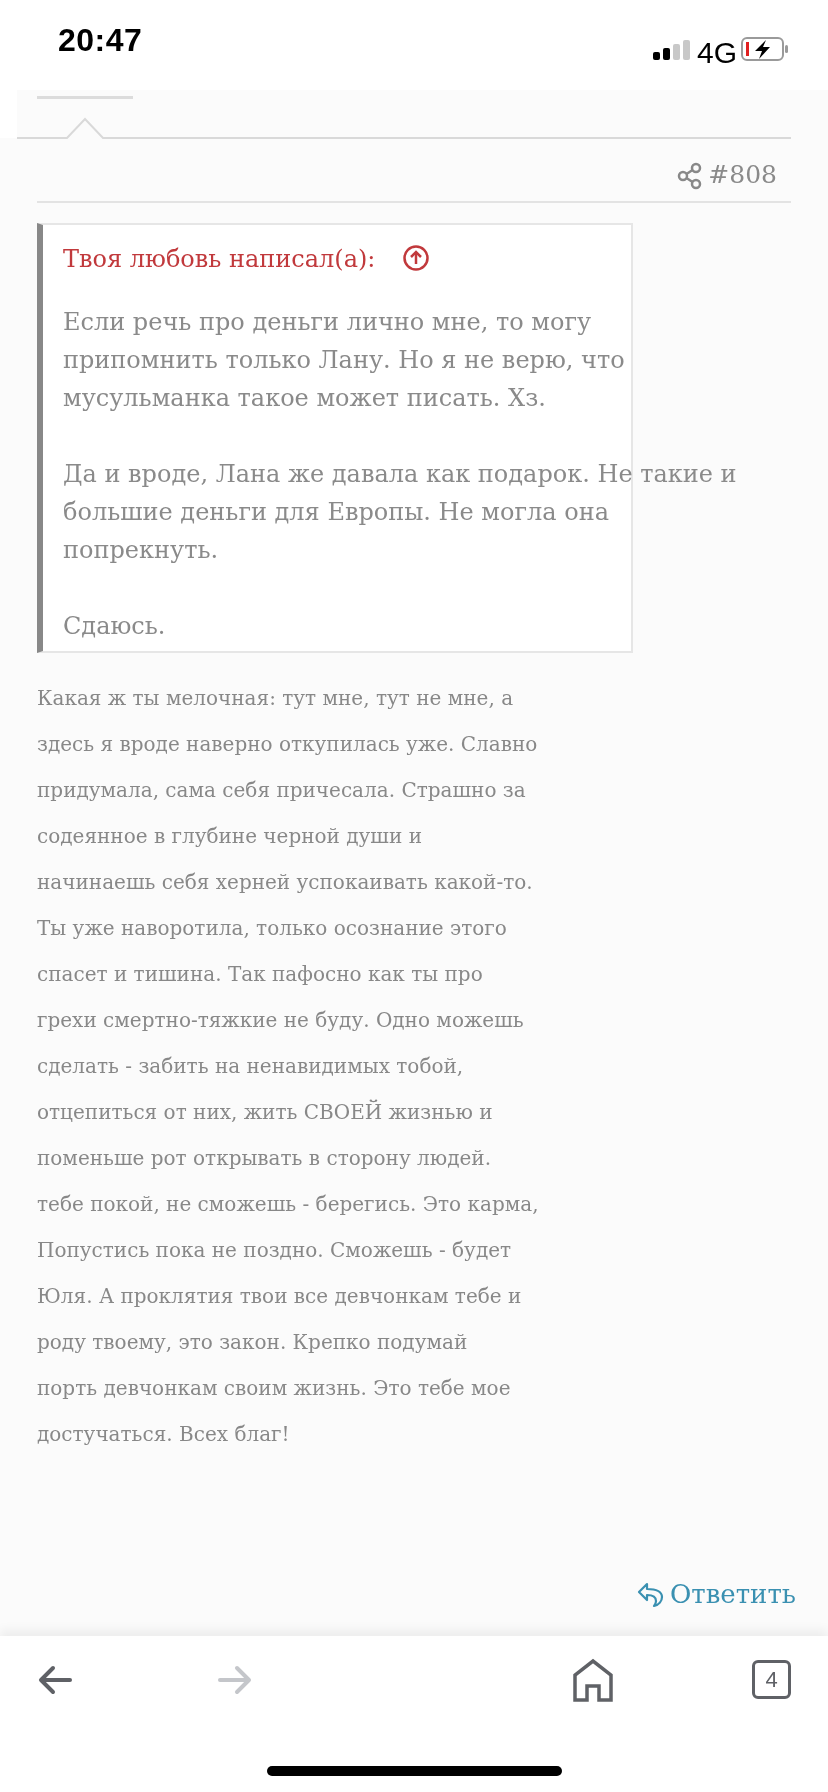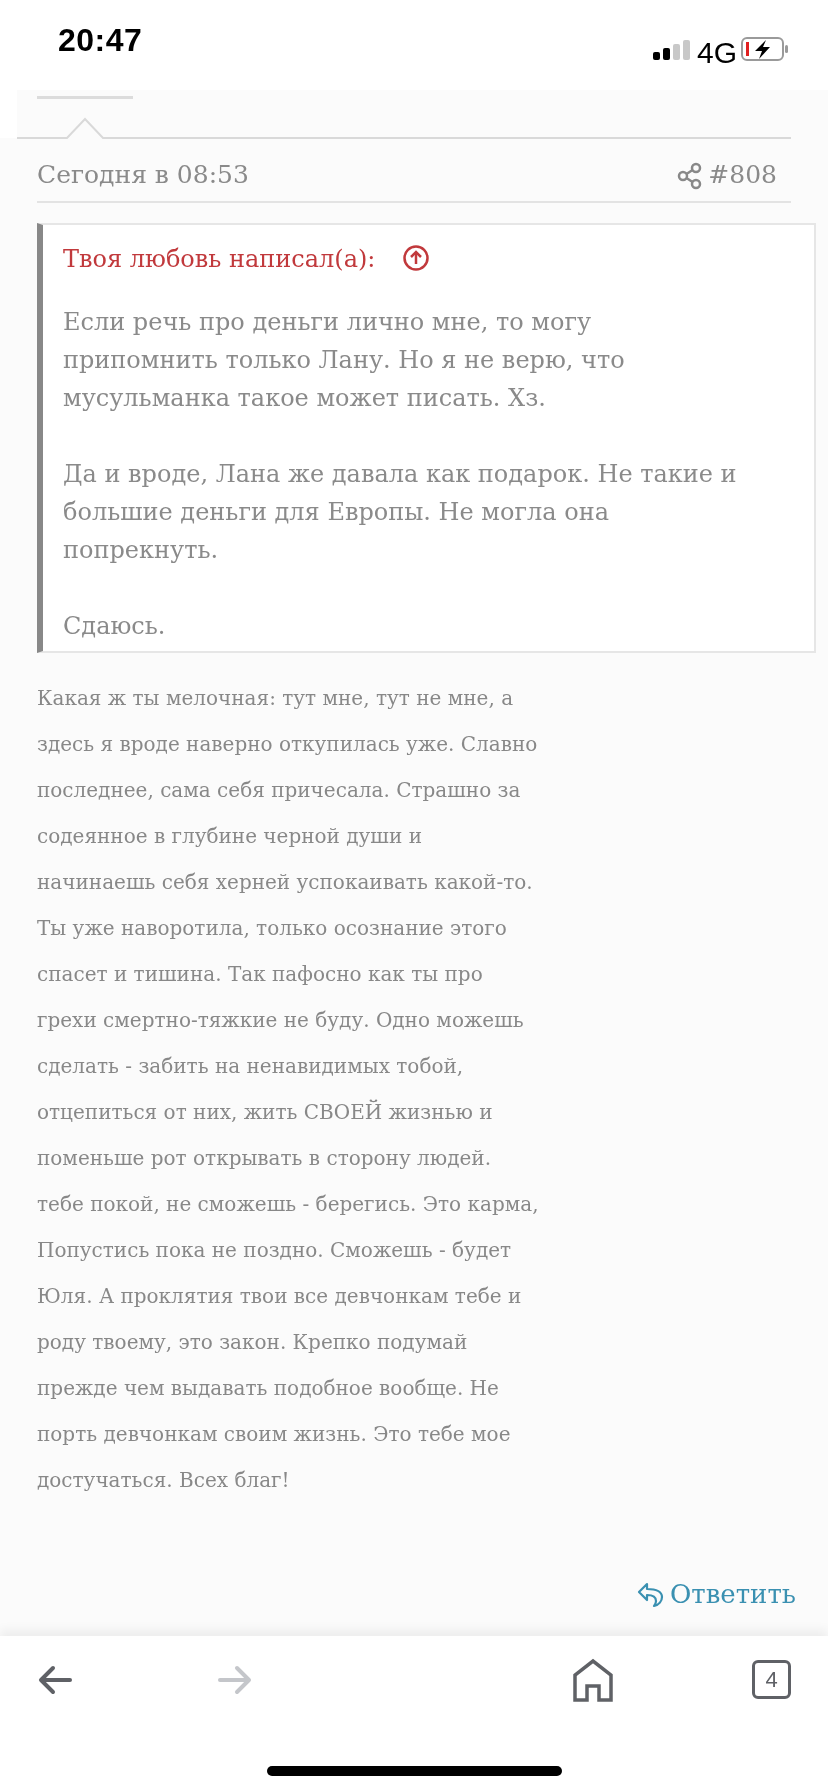--- a/index.html
+++ b/index.html
@@ -27,21 +27,21 @@
   .tab-indicator { position: absolute; left: 37px; top: 6px; width: 96px; height: 3px; background: #dcdcdc; }
   .notch-line { position: absolute; left: 0; top: 0; }
 
   .meta { position: absolute; left: 37px; top: 160px; width: 754px; height: 42px; }
   .timestamp { position: absolute; left: 0; top: 0; font-size: 25px; color: #8a8a8a; }
   .share-icon { position: absolute; left: 640px; top: 2px; width: 26px; height: 28px; }
   .post-num { position: absolute; right: 14px; top: 0; font-size: 25px; color: #8a8a8a; }
   .meta-divider { position: absolute; left: 37px; top: 201px; width: 754px; height: 2px; background: #e3e3e3; }
 
   .quote {
-    position: absolute; left: 37px; top: 223px; width: 779px; height: 430px;
+    position: absolute; left: 37px; top: 223px; width: 596px; height: 430px;
     background: #ffffff; border: 2px solid #e6e6e6; border-left: 6px solid #888888;
     box-sizing: border-box;
   }
   .quote-author { position: absolute; left: 20px; top: 20px; font-size: 24px; color: #c1393c; white-space: nowrap; }
   .quote-up-icon { position: absolute; left: 359px; top: 19px; width: 28px; height: 28px; }
   .quote-body { position: absolute; left: 20px; top: 78px; font-size: 24px; line-height: 38px; color: #8a8a8a; }
   .quote-body .line { display: block; white-space: nowrap; }
   .quote-body .gap { display: block; height: 38px; }
 
   .message { position: absolute; left: 37px; top: 675px; font-size: 20px; line-height: 46px; color: #888888; }
@@ -89,21 +89,20 @@
 
 <div class="page">
   <div class="page-left-gap"></div>
   <div class="tab-indicator"></div>
   <svg class="notch-line" width="828" height="50">
     <polyline points="17,48 67,48 85,29 103,48 791,48" fill="none" stroke="#d9d9d9" stroke-width="2"></polyline>
   </svg>
 </div>
 
 <div class="meta">
-  <span class="timestamp">Сегодня в 08:53</span>
   <svg class="share-icon" viewBox="0 0 26 28">
     <circle cx="19" cy="6" r="4" fill="none" stroke="#888" stroke-width="2.5"></circle>
     <circle cx="6" cy="14" r="4" fill="none" stroke="#888" stroke-width="2.5"></circle>
     <circle cx="19" cy="22" r="4" fill="none" stroke="#888" stroke-width="2.5"></circle>
     <line x1="9.5" y1="12" x2="15.5" y2="8" stroke="#888" stroke-width="2.5"></line>
     <line x1="9.5" y1="16" x2="15.5" y2="20" stroke="#888" stroke-width="2.5"></line>
   </svg>
   <span class="post-num">#808</span>
 </div>
 <div class="meta-divider"></div>
@@ -124,34 +123,33 @@
     <span class="line">большие деньги для Европы. Не могла она</span>
     <span class="line">попрекнуть.</span>
     <span class="gap"></span>
     <span class="line">Сдаюсь.</span>
   </div>
 </div>
 
 <div class="message">
   <span class="line">Какая ж ты мелочная: тут мне, тут не мне, а</span>
   <span class="line">здесь я вроде наверно откупилась уже. Славно</span>
-  <span class="line">последнее, сама себя причесала. Страшно за</span>
+  <span class="line">придумала, сама себя причесала. Страшно за</span>
   <span class="line">содеянное в глубине черной души и</span>
   <span class="line">начинаешь себя херней успокаивать какой-то.</span>
   <span class="line">Ты уже наворотила, только осознание этого</span>
   <span class="line">спасет и тишина. Так пафосно как ты про</span>
   <span class="line">грехи смертно-тяжкие не буду. Одно можешь</span>
   <span class="line">сделать - забить на ненавидимых тобой,</span>
   <span class="line">отцепиться от них, жить СВОЕЙ жизнью и</span>
   <span class="line">поменьше рот открывать в сторону людей.</span>
   <span class="line">тебе покой, не сможешь - берегись. Это карма,</span>
   <span class="line">Попустись пока не поздно. Сможешь - будет</span>
   <span class="line">Юля. А проклятия твои все девчонкам тебе и</span>
   <span class="line">роду твоему, это закон. Крепко подумай</span>
-  <span class="line">прежде чем выдавать подобное вообще. Не</span>
   <span class="line">порть девчонкам своим жизнь. Это тебе мое</span>
   <span class="line">достучаться. Всех благ!</span>
 </div>
 
 <div class="reply">
   <svg class="reply-icon" viewBox="0 0 28 28">
     <path d="M11 4 L3 12 L11 20 L11 15 C17 15 20 17 20 21 C20 23 19 25 18 26 C23 25 26 21 26 17 C26 12 21 9 11 9 Z" fill="none" stroke="#3a90b1" stroke-width="2.2" stroke-linejoin="round"></path>
   </svg>
   <span class="reply-label">Ответить</span>
 </div>

